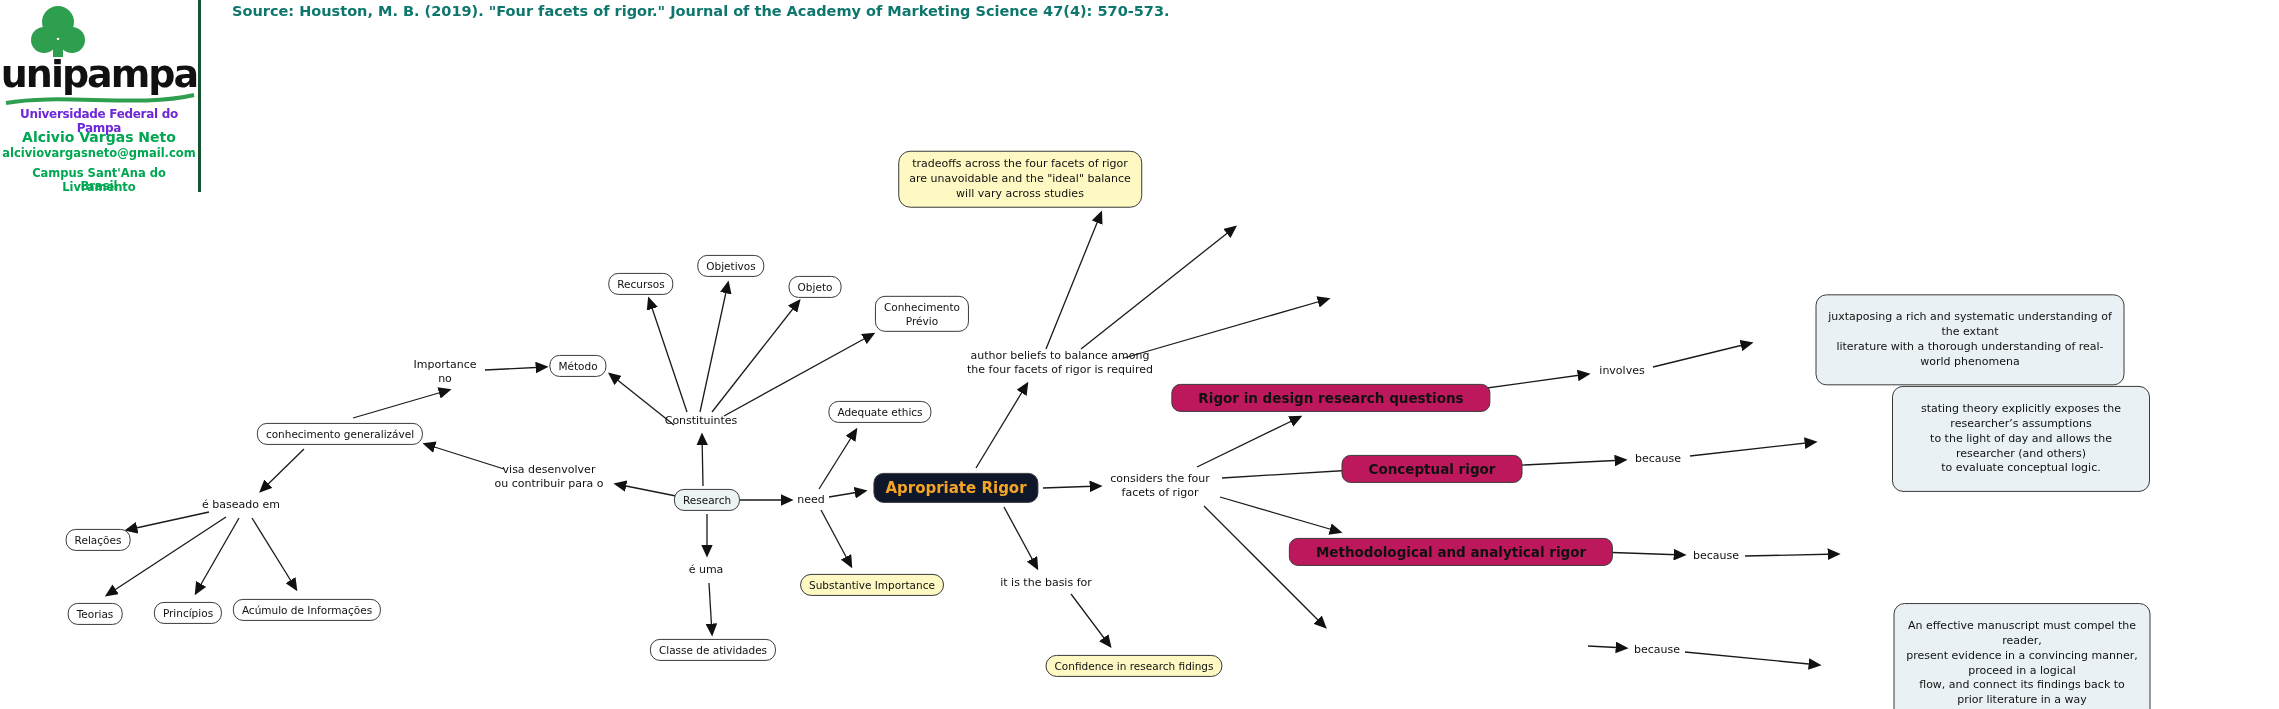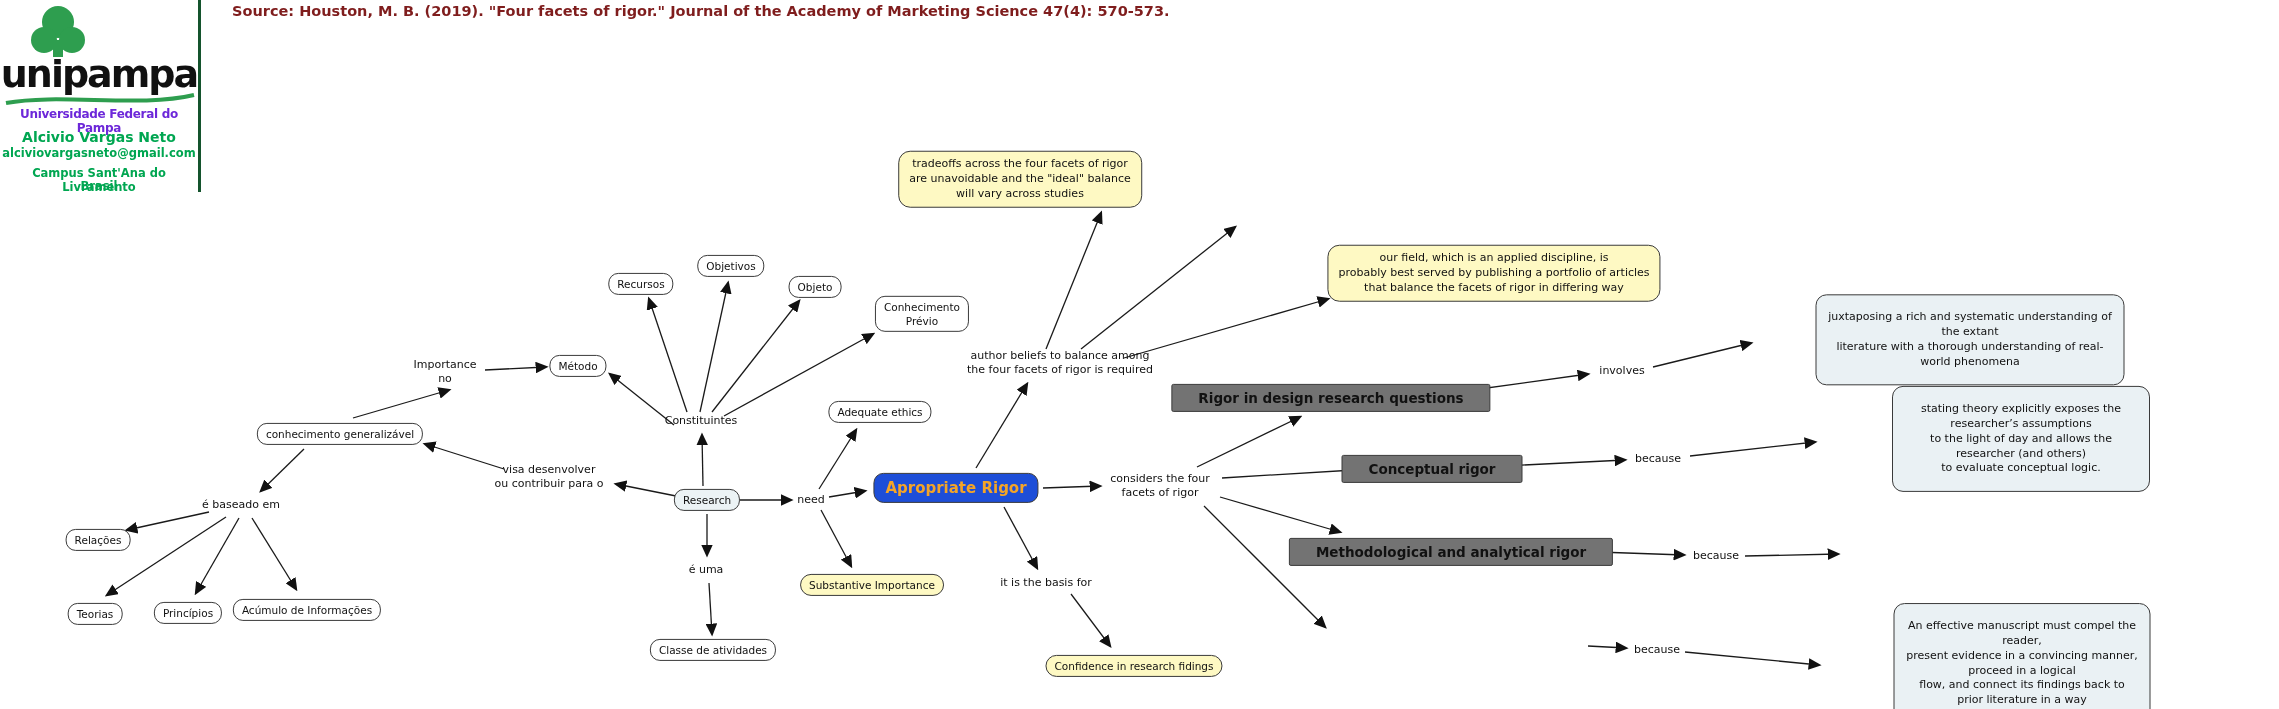--- a/index.html
+++ b/index.html
@@ -10,31 +10,31 @@
   .logo-text{position:absolute;left:0;top:52px;width:198px;text-align:center;
              font-weight:bold;font-size:38px;letter-spacing:-2px;color:#111;}
   .univ{position:absolute;left:0;top:107px;width:198px;text-align:center;
         font-weight:bold;font-size:12px;letter-spacing:-0.3px;color:#6d28d9;}
   .gtxt{position:absolute;left:0;width:198px;text-align:center;font-weight:bold;color:#00A651;}
   .author{top:129px;font-size:14px;}
   .email{top:146px;font-size:11.5px;}
   .campus{top:166px;font-size:11.5px;}
   .country{top:179px;font-size:11.5px;}
   #source-line{position:absolute;left:232px;top:3px;width:1400px;
-               font-weight:bold;font-size:14.5px;color:#7f1d1d;}
+               font-weight:bold;font-size:14.5px;color:#0f766e;}
   
   .node{position:absolute;transform:translate(-50%,-50%);box-sizing:border-box;
         border:1.4px solid #3a3a3a;border-radius:10px;background:#ffffff;
         padding:3px 8px;font-size:10.5px;line-height:1.35;color:#111;
         text-align:center;white-space:pre-line;}
   .node.blue{background:#ECF3F5;}
   .node.yellow{background:#fef9c3;border-radius:12px;}
   .node.gray{background:#EAF1F4;border-radius:11px;padding:15px 11px;font-size:11px;}
-  .node.pink{background:#737373;font-weight:bold;font-size:13.5px;padding:4px 26px;border-radius:2px;}
-  .node.ar{background:#1d4ed8;font-weight:bold;font-size:15px;color:#F4A427;padding:4px 11px;}
+  .node.pink{background:#be185d;font-weight:bold;font-size:13.5px;padding:4px 26px;border-radius:9px;}
+  .node.ar{background:#0f172a;font-weight:bold;font-size:15px;color:#F4A427;padding:4px 11px;}
   .node.note{font-size:11px;padding:5px 10px;}
   .link-label{position:absolute;transform:translate(-50%,-50%);font-size:11px;line-height:1.3;
               color:#111;text-align:center;white-space:pre-line;}
   #edges{position:absolute;left:0;top:0;width:2279px;height:709px;}
 </style>
 </head>
 <body>
 
 <div id="canvas">
 
@@ -121,23 +121,20 @@
   <div class="node" style="left:880px;top:412px">Adequate ethics</div>
 
   <div class="node blue" style="left:707px;top:500px">Research</div>
   <div class="node ar" style="left:956px;top:488px">Apropriate Rigor</div>
 
   <div class="node yellow" style="left:872px;top:585px">Substantive Importance</div>
   <div class="node yellow" style="left:1134px;top:666px">Confidence in research fidings</div>
   <div class="node yellow note" style="left:1020px;top:179px">tradeoffs across the four facets of rigor
 are unavoidable and the "ideal" balance
 will vary across studies</div>
-  <div class="node yellow note" style="left:1494px;top:273px">our field, which is an applied discipline, is
-probably best served by publishing a portfolio of articles
-that balance the facets of rigor in differing way</div>
 
   <div class="node pink" style="left:1331px;top:398px">Rigor in design research questions</div>
   <div class="node pink" style="left:1432px;top:469px">Conceptual rigor</div>
   <div class="node pink" style="left:1451px;top:552px">Methodological and analytical rigor</div>
 
   <div class="node gray" style="left:1970px;top:340px">juxtaposing a rich and systematic understanding of the extant
 literature with a thorough understanding of real-world phenomena</div>
   <div class="node gray" style="left:2021px;top:439px">stating theory explicitly exposes the researcher’s assumptions
 to the light of day and allows the researcher (and others)
 to evaluate conceptual logic.</div>

